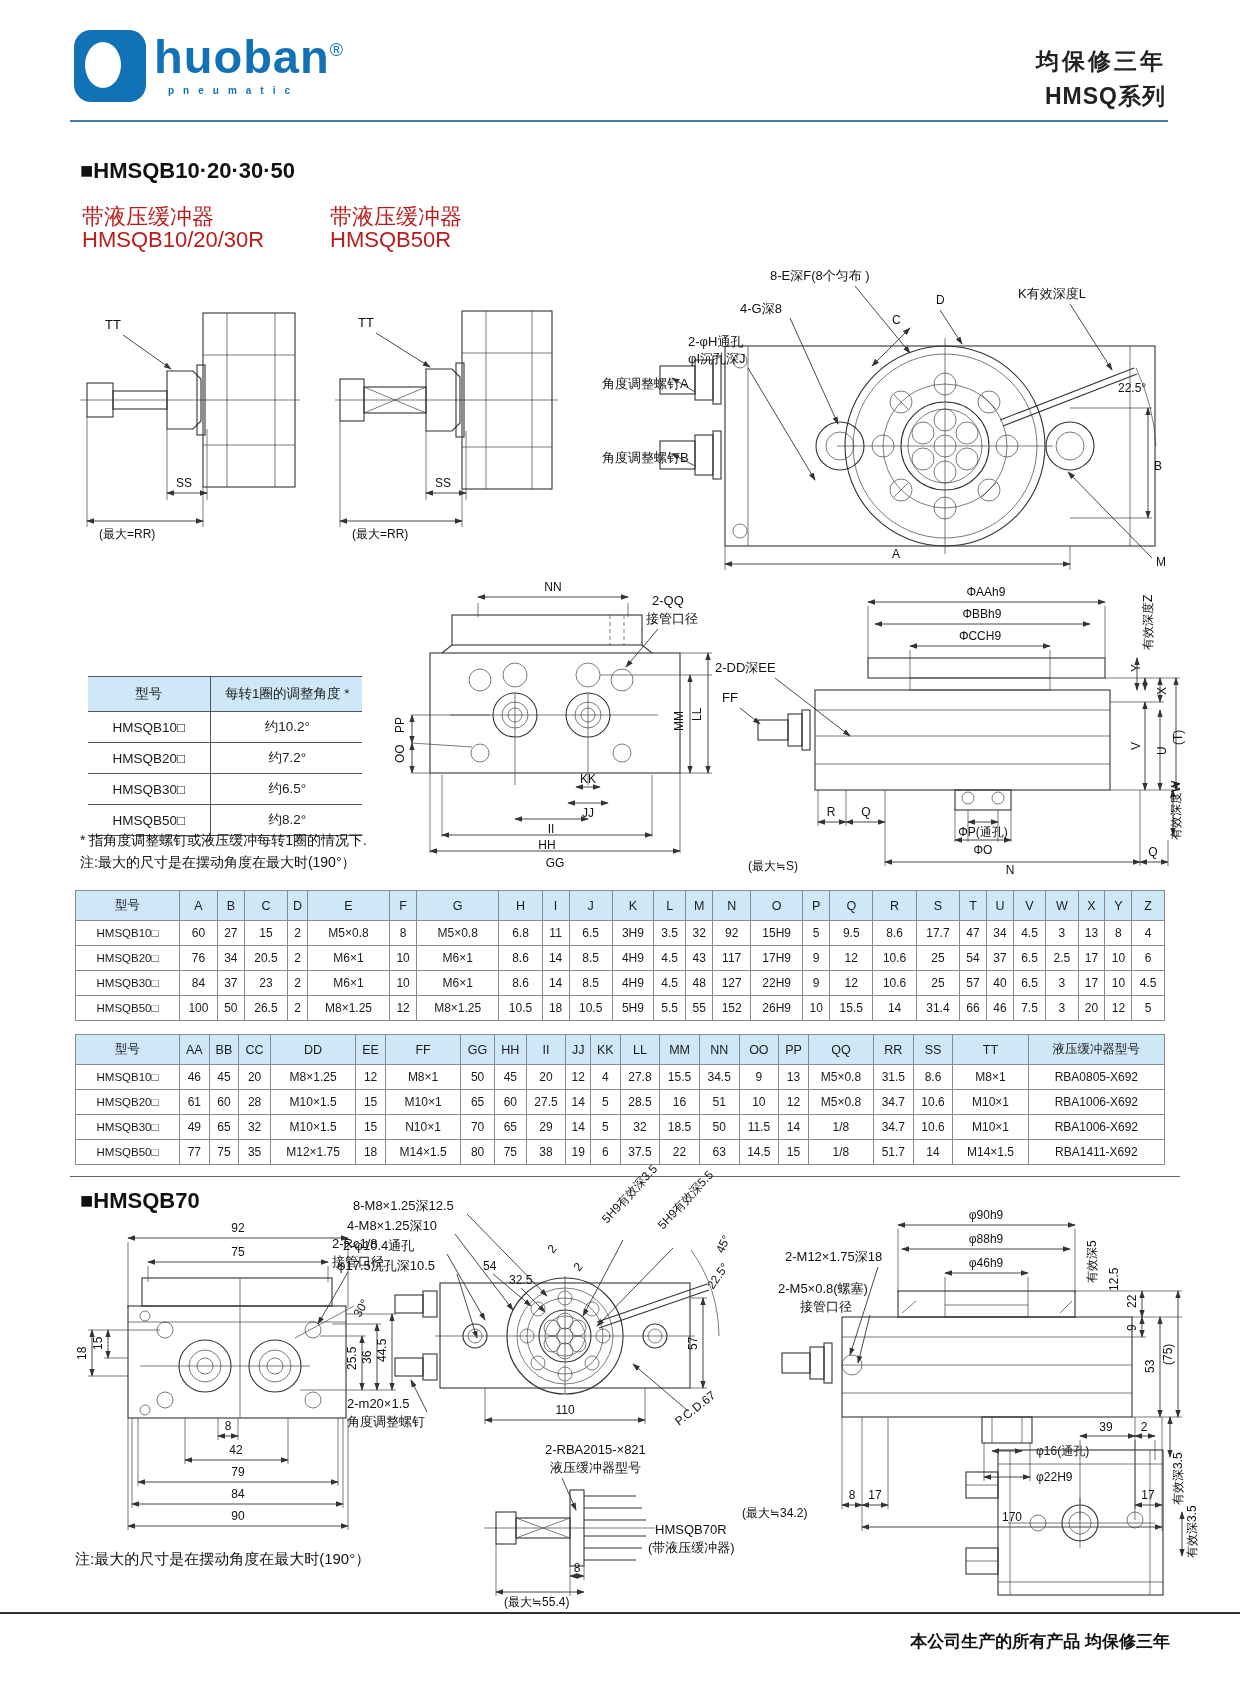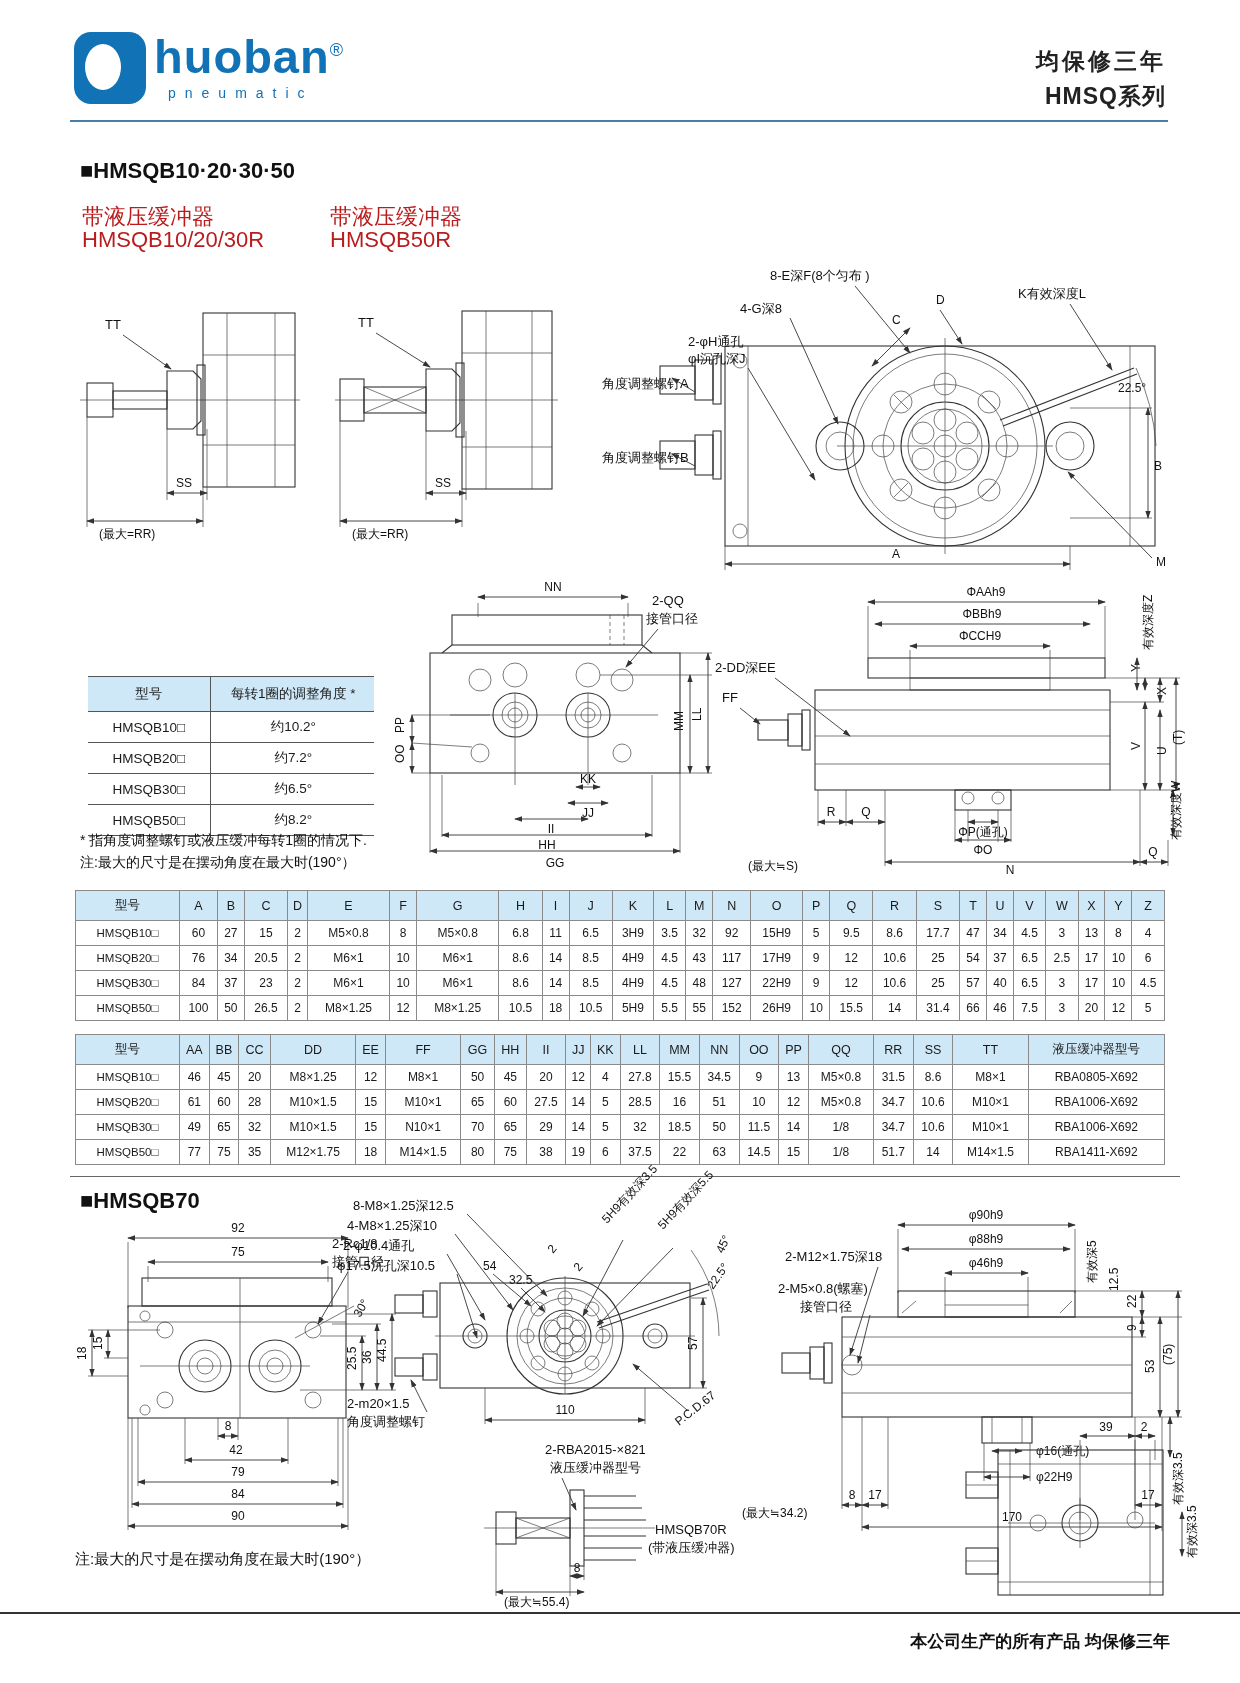--- a/index.html
+++ b/index.html
@@ -7,35 +7,35 @@
   body { font-family:"Liberation Sans","DejaVu Sans",sans-serif; color:#1a1a1a; }
   .page { position:relative; width:1240px; height:1683px; background:#ffffff; margin:0 auto; overflow:hidden; }
 
   
   .logo { position:absolute; left:74px; top:24px; display:flex; align-items:center; }
   .logo-mark { width:72px; height:72px; background:#1272b6; border-radius:17px; position:relative; }
   .logo-hole { position:absolute; left:11px; top:12px; width:36px; height:46px; background:#fff; border-radius:50%; }
   .logo-text { margin-left:8px; }
   .logo-word { color:#1272b6; font-size:47px; font-weight:bold; letter-spacing:1px; line-height:52px; }
   .logo-word .reg { font-size:18px; vertical-align:super; font-weight:normal; }
-  .logo-sub { color:#1272b6; font-size:14px; letter-spacing:9px; margin:2px 0 12px 14px; }
+  .logo-sub { color:#1272b6; font-size:10px; letter-spacing:9px; margin:2px 0 12px 14px;font-weight:bold; }
   .doc-title { position:absolute; right:74px; top:46px; text-align:right; color:#222; }
   .doc-title .t1 { font-size:23px; font-weight:bold; letter-spacing:3px; }
   .doc-title .t2 { font-size:23px; font-weight:bold; letter-spacing:1px; margin-top:4px; }
   .header-rule { position:absolute; left:70px; right:72px; top:120px; height:2px; background:#4a7ca8; }
 
   .sec-title { position:absolute; font-size:22px; font-weight:bold; color:#111; }
   .caption { position:absolute; font-size:22px; font-weight:normal; color:#b91c1c; line-height:23px; }
 
   
   table.adj { position:absolute; left:88px; top:676px; border-collapse:collapse; font-size:13.5px; }
   table.adj th { background:#cfe8f7; font-weight:normal; padding:8px 6px; border-top:1.5px solid #555; border-bottom:1px solid #555; }
   table.adj td { text-align:center; padding:6px 6px; border-bottom:1px solid #555; }
   table.adj th:first-child, table.adj td:first-child { border-right:1.2px solid #555; width:122px; }
-  table.adj th:last-child, table.adj td:last-child { width:164px;padding-left:8px; }
+  table.adj th:last-child, table.adj td:last-child { width:152px;padding-left:8px; }
   .footnote { position:absolute; font-size:14px; color:#111; }
 
   table.dim { position:absolute; left:75px; width:1090px; border-collapse:collapse; font-size:12px;
               border:1.6px solid #444; table-layout:auto; }
   table.dim th { background:#cfe8f7; font-weight:normal; border:1px solid #8a8a8a; padding:6px 1px; font-size:12.5px; }
   table.dim td { border:1px solid #8a8a8a; text-align:center; padding:5px 1px; white-space:nowrap; }
   table.dim th:first-child { width:104px; }
   table.dim td:first-child { font-size:11.5px; }
 
   .section-rule { position:absolute; left:70px; right:60px; height:1px; background:#666; }

